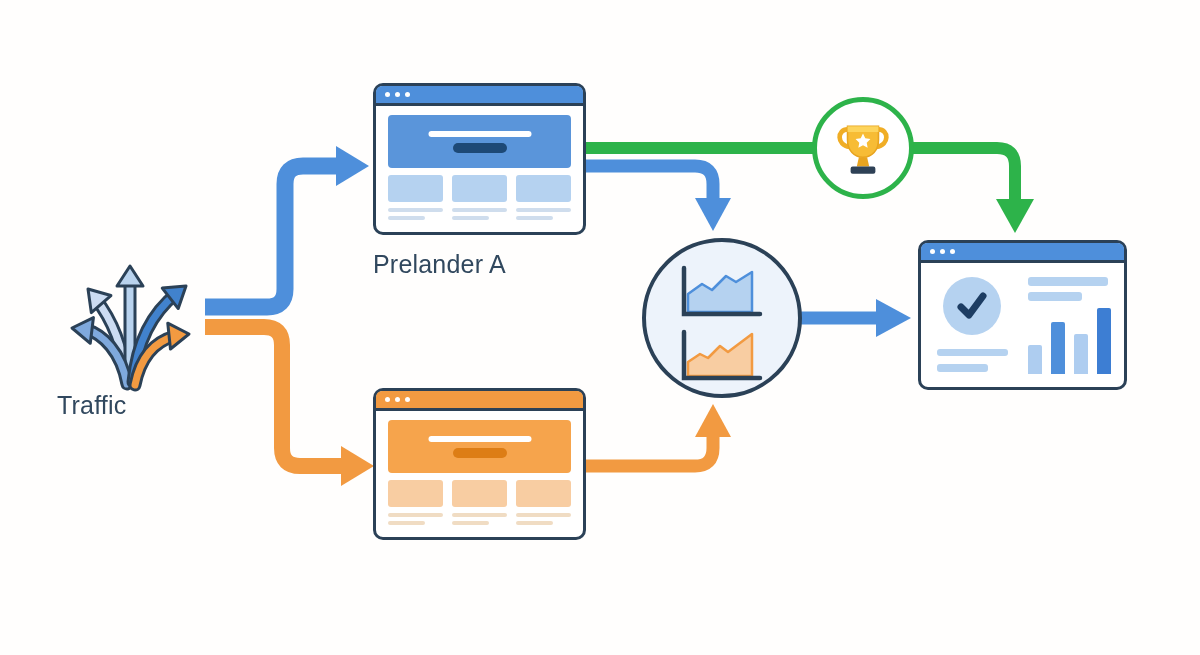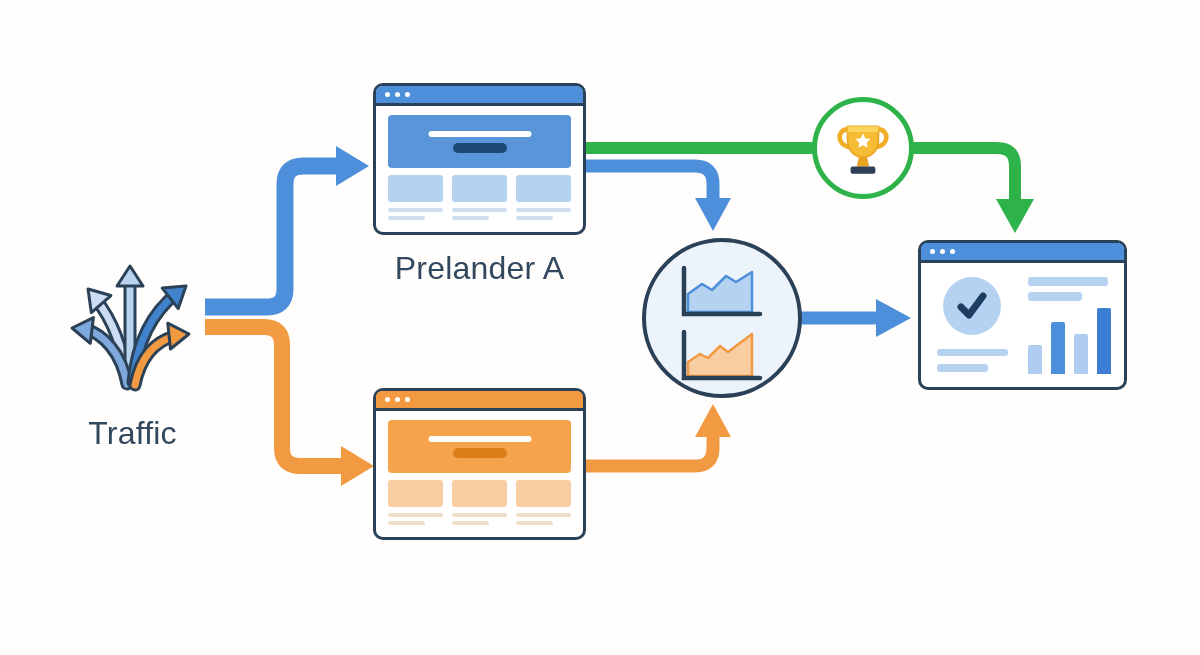--- a/index.html
+++ b/index.html
@@ -18,22 +18,22 @@
   .edge-layer{position:absolute;left:0;top:0;z-index:1;pointer-events:none;}
   .edge{fill:none;stroke-linecap:butt;}
   .edge-blue{stroke:var(--blue);}
   .edge-orange{stroke:var(--orange);}
   .edge-green{stroke:var(--green);}
   .head-blue{fill:var(--blue);}
   .head-orange{fill:var(--orange);}
   .head-green{fill:var(--green);}
 
   .node{position:absolute;z-index:2;}
-  .node-label{position:absolute;z-index:2;font-size:32px;letter-spacing:0.2px;
-    color:var(--slate);text-align:center;}
+  .node-label{position:absolute;z-index:2;font-size:25px;letter-spacing:0.2px;
+    color:var(--slate);}
 
   
   .window{width:213px;height:152px;background:#fff;border:3px solid var(--navy);
     border-radius:10px;}
   .titlebar{height:20px;border-bottom:3px solid var(--navy);border-radius:6px 6px 0 0;
     display:flex;align-items:center;gap:5px;padding-left:9px;}
   .win-blue .titlebar{background:var(--blue);}
   .win-orange .titlebar{background:var(--orange);}
   .dot{width:5px;height:5px;border-radius:50%;background:#fff;}
   .win-body{position:relative;height:calc(100% - 23px);}
@@ -149,21 +149,21 @@
         <polygon class="t-head" fill="#4182cd" points="-20,-13 0,0 -20,13"></polygon>
         </g>
 
       <path class="t-outline" d="M80,153 C85,128 98,110 120,104"></path>
       <path class="t-inner" stroke="#f29a41" d="M80,153 C85,128 98,110 120,104"></path>
       <g transform="translate(134,102) rotate(-6)">
         <polygon class="t-head" fill="#f29a41" points="-20,-13 0,0 -20,13"></polygon>
         </g>
     </svg>
   </div>
-  <div class="node-label" style="left:45px;top:391px;width:175px;margin-top:24px;">Traffic</div>
+  <div class="node-label" style="left:57px;top:391px;width:175px;">Traffic</div>
 
   <div class="node window win-blue" style="left:373px;top:83px;">
     <div class="titlebar">
       <span class="dot"></span>
       <span class="dot"></span>
       <span class="dot"></span>
     </div>
     <div class="win-body">
       <div class="hero">
         <div class="hero-line"></div>

